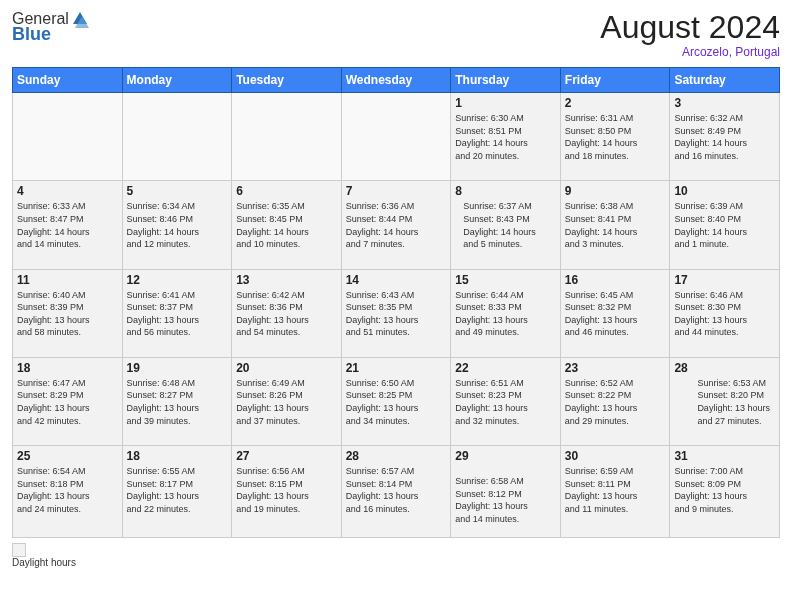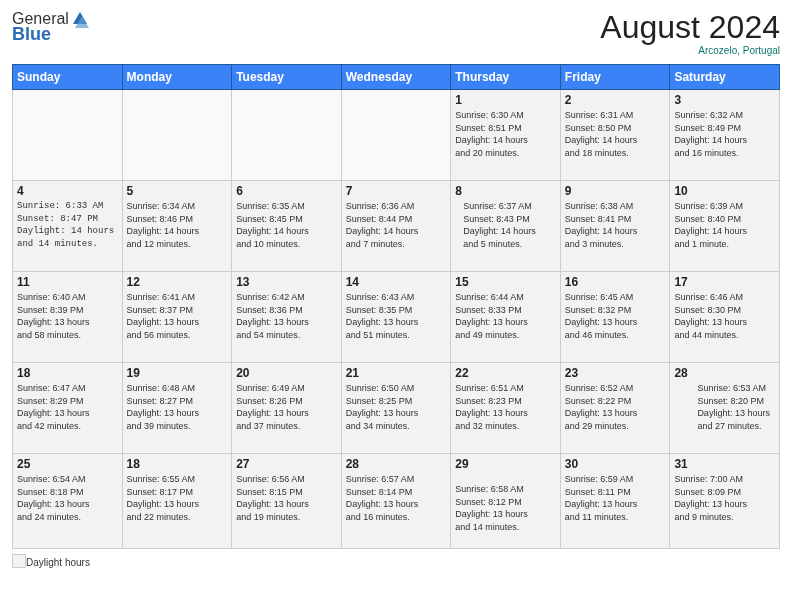--- a/index.html
+++ b/index.html
@@ -33,22 +33,22 @@
     .title-block {
       text-align: right;
     }
     .month-year {
       font-size: 32px;
       font-weight: normal;
       color: #222;
       line-height: 1.1;
     }
     .location {
-      font-size: 10px;
-      color: #0f766e;
+      font-size: 12px;
+      color: #6d28d9;
     }
     .calendar {
       flex: 1;
       border: 1px solid #ccc;
       border-collapse: collapse;
       width: 100%;
       table-layout: fixed;
     }
     .calendar th {
       background: #3b82f6;
@@ -80,25 +80,26 @@
       display: block;
       margin-bottom: 2px;
     }
     .day-info {
       font-size: 9px;
       line-height: 1.4;
       color: #333;
     }
     .legend {
       display: flex;
-      align-items: flex-end;
+      align-items: flex-start;
       gap: 0;
       margin-top: 5px;
       font-size: 10px;
       color: #333;
+      flex-direction: column;
     }
     .legend-box {
       width: 14px;
       height: 14px;
       background: #f2f2f2;
       border: 1px solid #ccc;
       display: inline-block;
     }
   </style>
 </head>
@@ -160,21 +161,21 @@
             <span class="day-num">3</span>
             <div class="day-info" style="white-space: pre-line;">Sunrise: 6:32 AM
 Sunset: 8:49 PM
 Daylight: 14 hours
 and 16 minutes.</div>
           </td>
         </tr>
         <tr>
           <td class="shaded">
             <span class="day-num">4</span>
-            <div class="day-info" style="white-space: pre-line; font-family: Liberation Mono, monospace;">Sunrise: 6:33 AM
+            <div class="day-info" style="white-space: pre-line;">Sunrise: 6:33 AM
 Sunset: 8:47 PM
 Daylight: 14 hours
 and 14 minutes.</div>
           </td>
           <td class="shaded">
             <span class="day-num">5</span>
             <div class="day-info" style="white-space: pre-line;">Sunrise: 6:34 AM
 Sunset: 8:46 PM
 Daylight: 14 hours
 and 12 minutes.</div>

